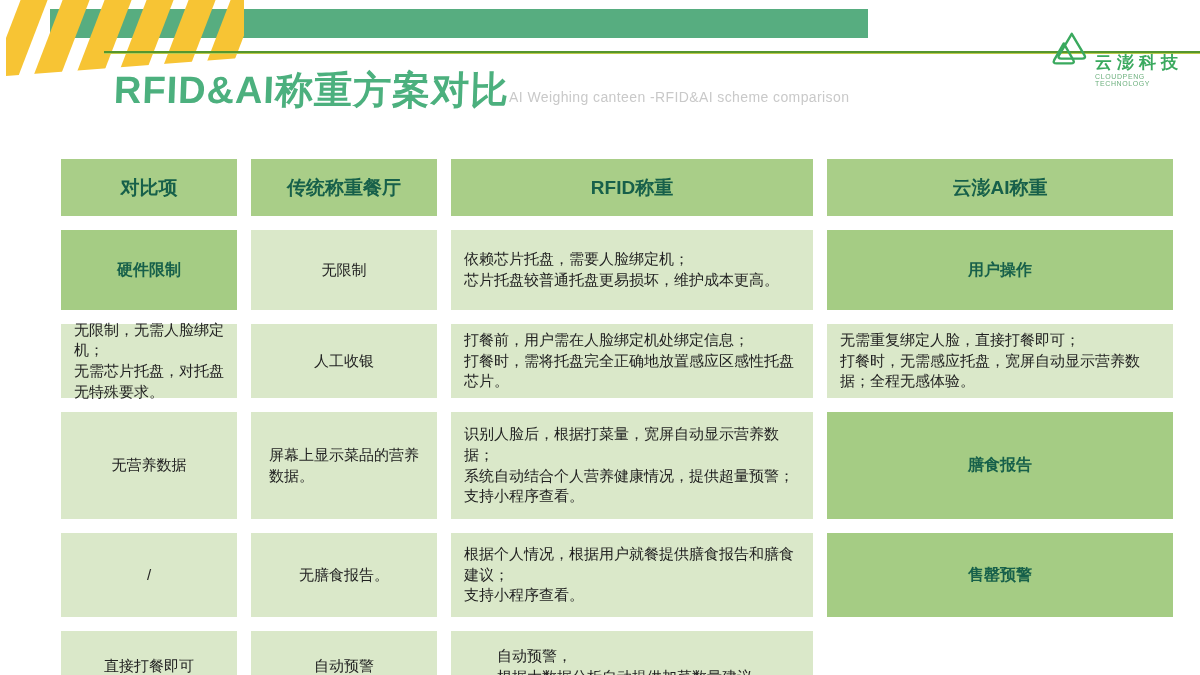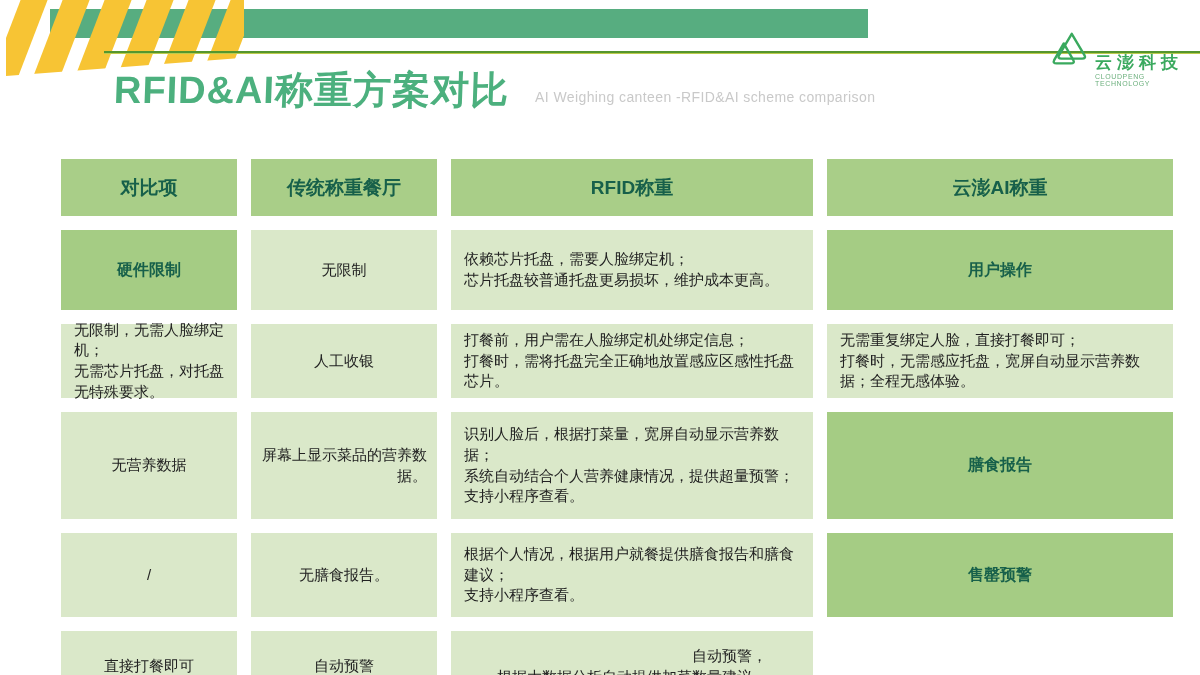--- a/index.html
+++ b/index.html
@@ -35,21 +35,21 @@
   .logo-txt { display:flex; flex-direction:column;margin-top:43px; }
   .logo-cn { color:var(--logo-green,#3aa95e); font-size:17px; font-weight:bold; letter-spacing:5px; line-height:1.2; }
   .logo-en { color:#6db07e; font-size:7px; letter-spacing:0.6px; }
 
   
   .title-row { position:absolute; left:114px; top:68px; display:flex; align-items:flex-end; }
   .page-title {
     color:var(--title-green,#4cb07e); font-size:38px; font-weight:bold;
     letter-spacing:1px; line-height:1.2; transform:skewX(-2deg);
   }
-  .page-subtitle { color:var(--subtitle-gray,#c9c9c9); font-size:14px; margin-left:26px; margin-bottom:9px; letter-spacing:0.4px; }
+  .page-subtitle { color:var(--subtitle-gray,#c9c9c9); font-size:14px; margin-left:0; margin-bottom:9px; letter-spacing:0.4px; }
 
   
   .cmp-table {
     position:absolute; left:61px; top:147px;
     display:grid;
     grid-template-columns:176px 186px 362px 346px;
     grid-template-rows:57px 80px 74px 107px 84px 71px;
     gap:14px;
     margin-top:12px;
   }
@@ -59,21 +59,21 @@
     font-size:19px; font-weight:bold; justify-content:center; text-align:center;
   }
   .rowlabel {
     background:var(--row-label-bg,#a5cc84); color:var(--header-text,#17604a);
     font-size:16px; font-weight:bold; justify-content:center; 
   }
   .td {
     background:var(--cell-bg,#dae8c9); color:#222; font-size:15px;
     line-height:1.38; white-space:pre-line;
   }
-  .td.center { justify-content:center; text-align:right; padding:4px 10px; }
+  .td.center { justify-content:center; text-align:left; padding:4px 18px; }
   .td.left { justify-content:flex-start; text-align:left; padding:9px 13px; }
 </style>
 </head>
 <body>
 
 <div class="stage">
 
   <div class="top-bar"></div>
   <div class="stripes">
     <span class="stripe"></span>

